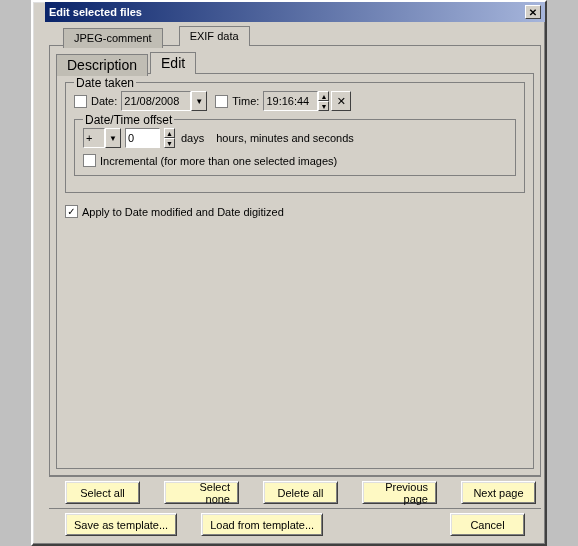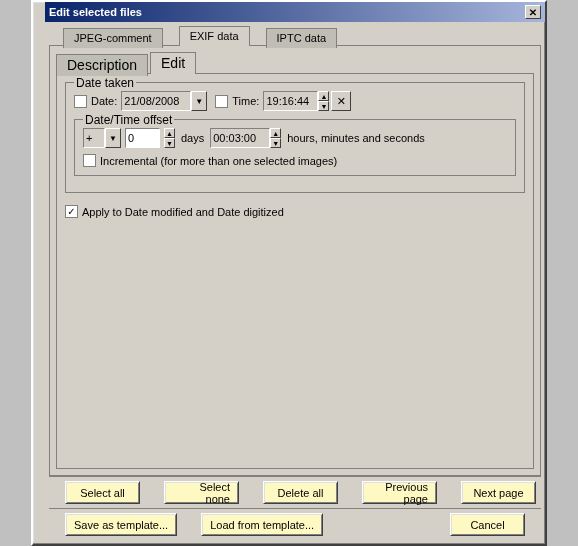--- a/index.html
+++ b/index.html
@@ -393,23 +393,20 @@
   </div>
 
   <div class="window-body">
 
     <div class="tab-bar-top">
       <div class="tab">
         <span>JPEG-comment</span>
       </div>
       <div class="tab active">
         <span>EXIF data</span>
-      </div>
-      <div class="tab">
-        <span>IPTC data</span>
       </div>
     </div>
 
     <div class="tab-content-area">
 
       <div class="tab-bar-inner">
         <div class="tab-inner">
           <span>Description</span>
         </div>
         <div class="tab-inner active">
@@ -458,29 +455,20 @@
               <div class="input-with-spin">
                 <div class="days-input spin-input">
                   <span>0</span>
                 </div>
                 <div class="spin-buttons">
                   <div class="spin-btn">▲</div>
                   <div class="spin-btn">▼</div>
                 </div>
               </div>
               <span class="text-label" style="margin:0 6px;">days</span>
-              <div class="input-with-spin">
-                <div class="time-input spin-input" style="width:60px;">
-                  <span>00:03:00</span>
-                </div>
-                <div class="spin-buttons">
-                  <div class="spin-btn">▲</div>
-                  <div class="spin-btn">▼</div>
-                </div>
-              </div>
               <span class="text-label" style="margin-left:6px;">hours, minutes and seconds</span>
             </div>
             <div class="row" style="margin-top:6px;">
               <div class="checkbox"></div>
               <span>Incremental (for more than one selected images)</span>
             </div>
           </div>
         </div>
 
         <div class="row" style="margin-top:4px;">

